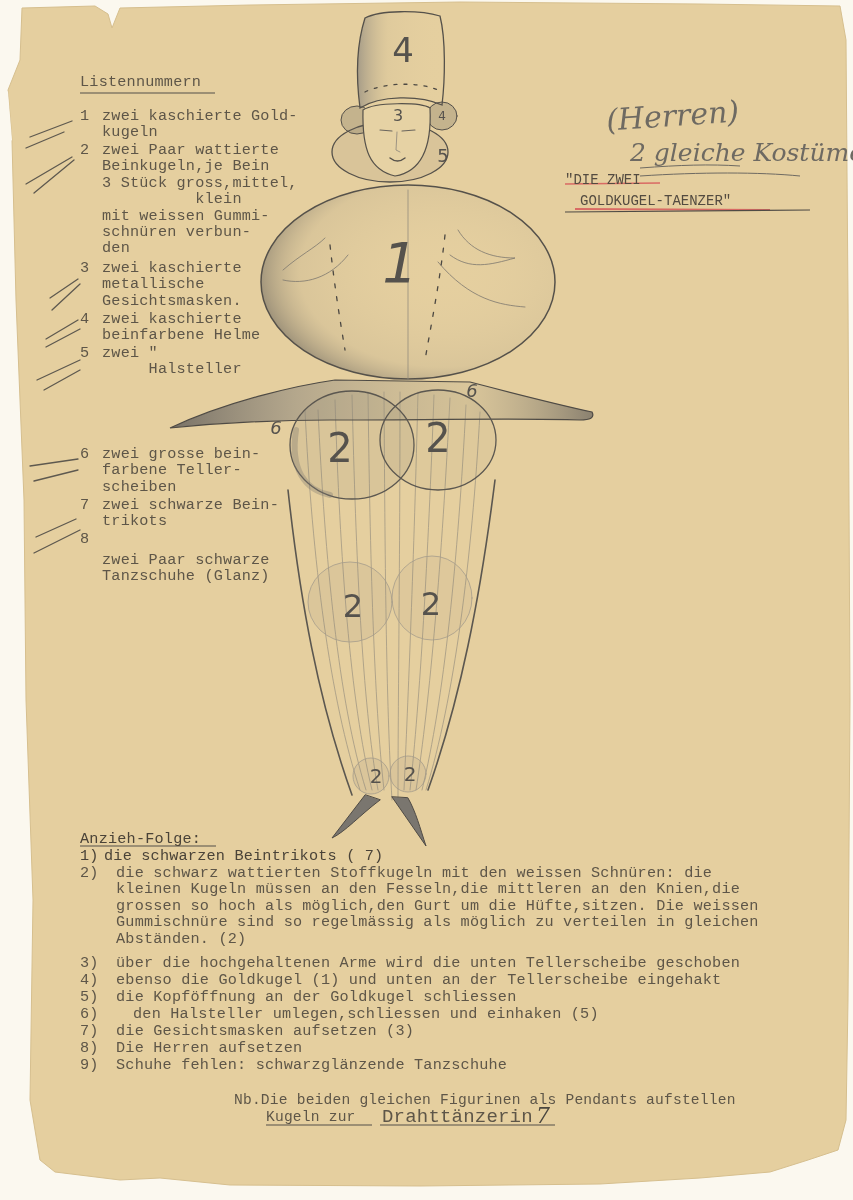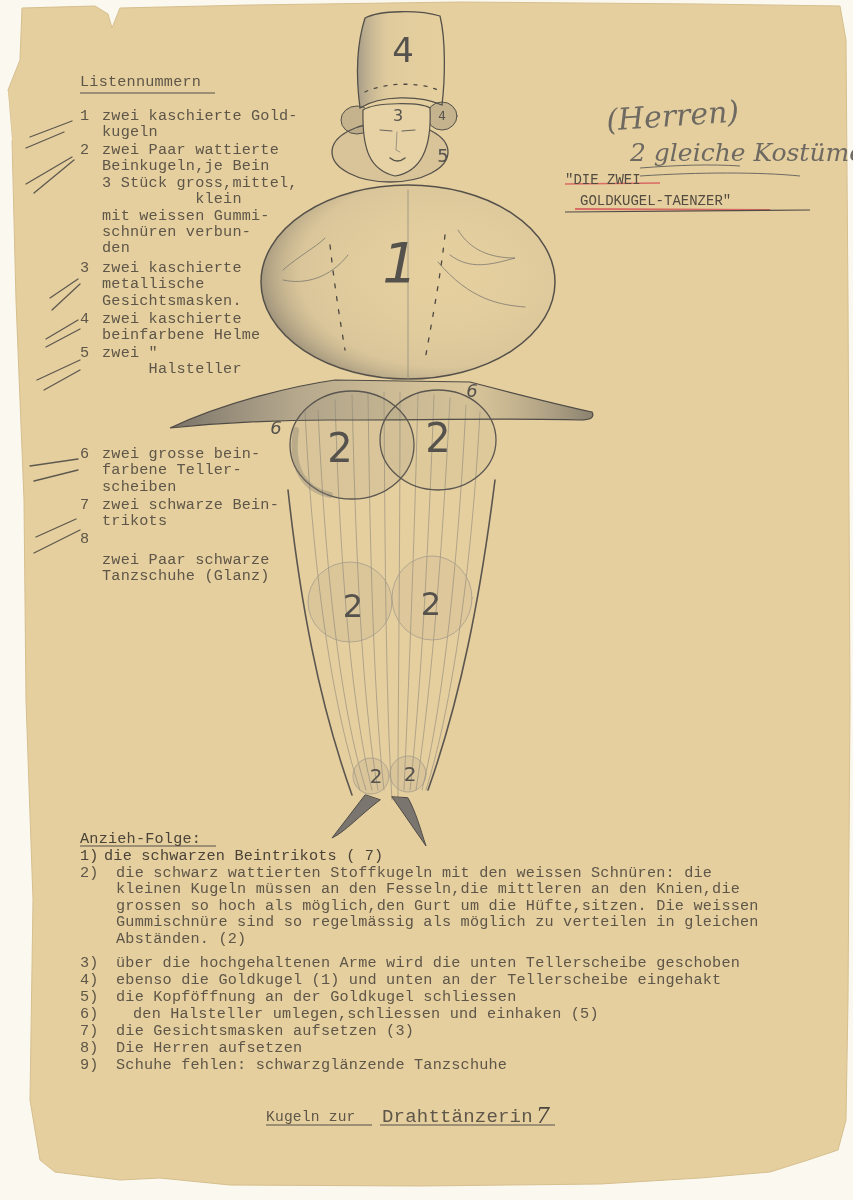--- a/index.html
+++ b/index.html
@@ -254,16 +254,17 @@
     <div class="typed" style="left:80px; top:1023px;">7)</div>
     <div class="typed" style="left:116px; top:1023px;">die Gesichtsmasken aufsetzen (3)</div>
 
     <div class="typed" style="left:80px; top:1040px;">8)</div>
     <div class="typed" style="left:116px; top:1040px;">Die Herren aufsetzen</div>
 
     <div class="typed" style="left:80px; top:1057px;">9)</div>
     <div class="typed" style="left:116px; top:1057px;">Schuhe fehlen: schwarzglänzende Tanzschuhe</div>
   </div>
 
+  <div class="typed" style="left:234px; top:1092px; font-size:14.6px;">Nb.Die beiden gleichen Figurinen als Pendants aufstellen</div>
   <div class="typed" style="left:266px; top:1109px; font-size:14.6px;">Kugeln zur</div>
   <div class="typed" style="left:382px; top:1109px; font-size:19px;">Drahttänzerin</div>
   <div class="hand" style="left:536px; top:1103px; font-size:22px; color:#4a463f;">7</div>
 </div>
 
 </body></html>

